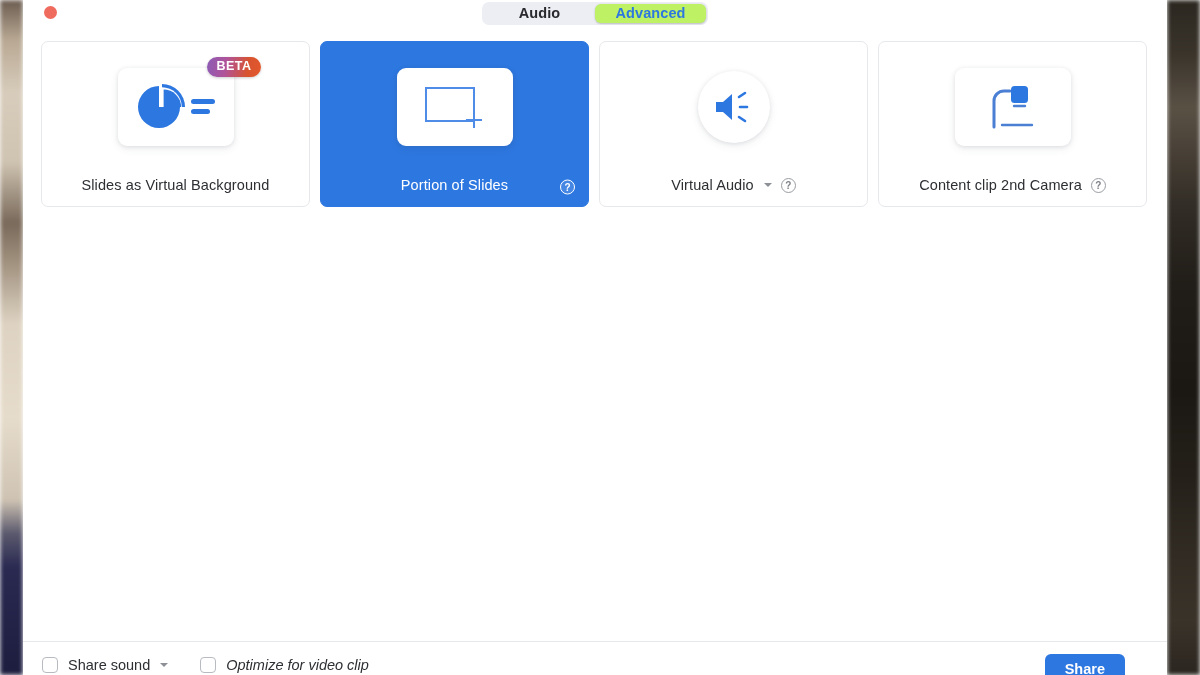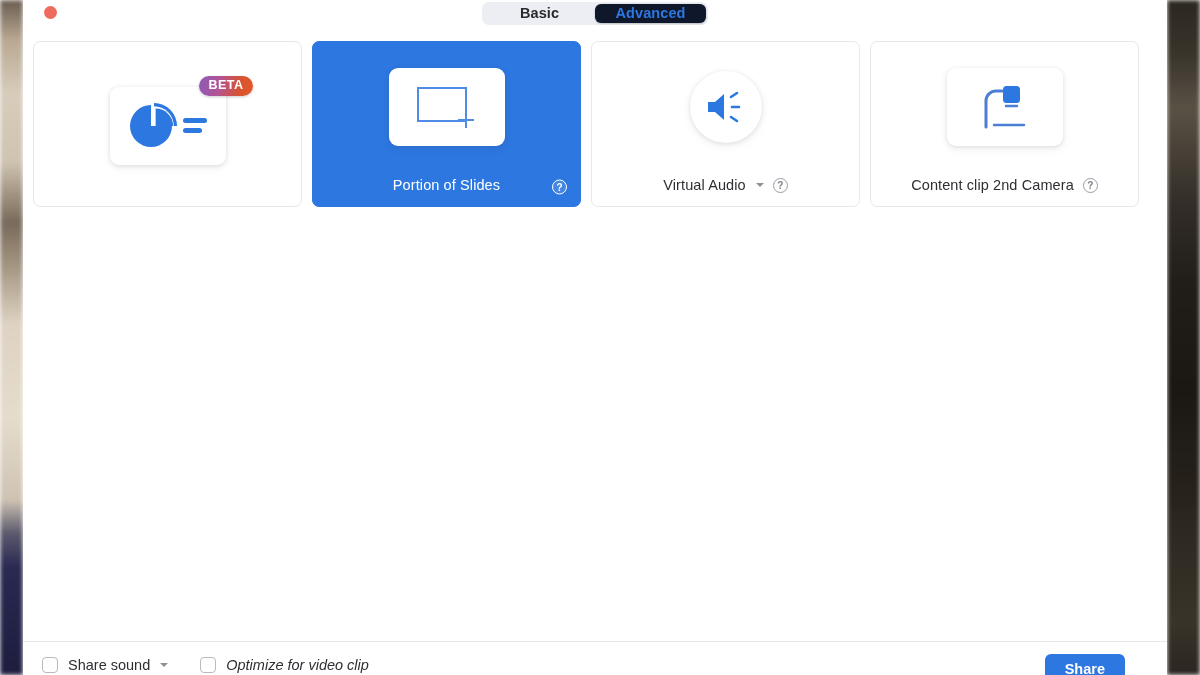--- a/index.html
+++ b/index.html
@@ -63,37 +63,37 @@
   .tab {
     flex:1; height:19px;
     display:flex; align-items:center; justify-content:center;
     font-size:14.5px; font-weight:bold;
     color:#2a2a2e;
     border-radius:6px;
     cursor:default;
     letter-spacing:0.1px;
   }
   .tab.active {
-    background:#0f172a;
+    background:#bef264;
     color:#2d77e0;
     box-shadow:0 1px 2px rgba(0,0,0,0.18), 0 0 0 0.5px rgba(0,0,0,0.04);
   }
 
   
   .content {
     flex:1 1 auto;
     position:relative;
     padding:16px 10px 0 10px;
     background:#ffffff;
   }
   .grid {
     display:grid;
     grid-template-columns:repeat(4, 269px);
     gap:10px 10px;
-    margin-left:0px;
+    margin-left:8px;
   }
   .card {
     position:relative;
     height:166px;
     border:1px solid #e6e8ec;
     border-radius:7px;
     background:#ffffff;
     display:flex; flex-direction:column;
     align-items:center;
     cursor:default;
@@ -229,21 +229,21 @@
 <body>
 
 <div class="desktop-left"></div>
 <div class="desktop-right"></div>
 
 <div class="window">
 
   <div class="titlebar">
     <div class="traffic-dot"></div>
     <div class="tabs">
-      <div class="tab">Basic</div>
+      <div class="tab">Audio</div>
       <div class="tab active">Advanced</div>
     </div>
   </div>
 
   <div class="content">
     <div class="grid">
 
       <div class="card">
         <div class="icon-wrap">
           <div class="tile-holder">
@@ -253,20 +253,23 @@
                 <path d="M26 0 A23 23 0 0 1 49 23 L26 23 Z" fill="#2d77e0"></path>
                 <path d="M26 3.2 A19.8 19.8 0 0 1 45.8 23 L26 23 Z" fill="#ffffff"></path>
                 <path d="M27.6 5.5 A17.5 17.5 0 0 1 45.1 23 L27.6 23 Z" fill="#2d77e0"></path>
                 <rect x="55" y="15" width="24" height="5" rx="2.5" fill="#2d77e0"></rect>
                 <rect x="55" y="25" width="19" height="5" rx="2.5" fill="#2d77e0"></rect>
               </svg>
             </div>
             <div class="beta">BETA</div>
           </div>
         </div>
+        <div class="card-label-row">
+          <span class="card-label">Slides as Virtual Background</span>
+        </div>
       </div>
 
       <div class="card selected">
         <div class="icon-wrap">
           <div class="tile">
             <svg width="74" height="50" viewBox="0 0 74 50">
               <rect x="8" y="6" width="48" height="33" fill="none" stroke="#4f8ce8" stroke-width="2"></rect>
               <line x1="56" y1="30" x2="56" y2="46" stroke="#4f8ce8" stroke-width="2"></line>
               <line x1="48" y1="38" x2="64" y2="38" stroke="#4f8ce8" stroke-width="2"></line>
             </svg>

